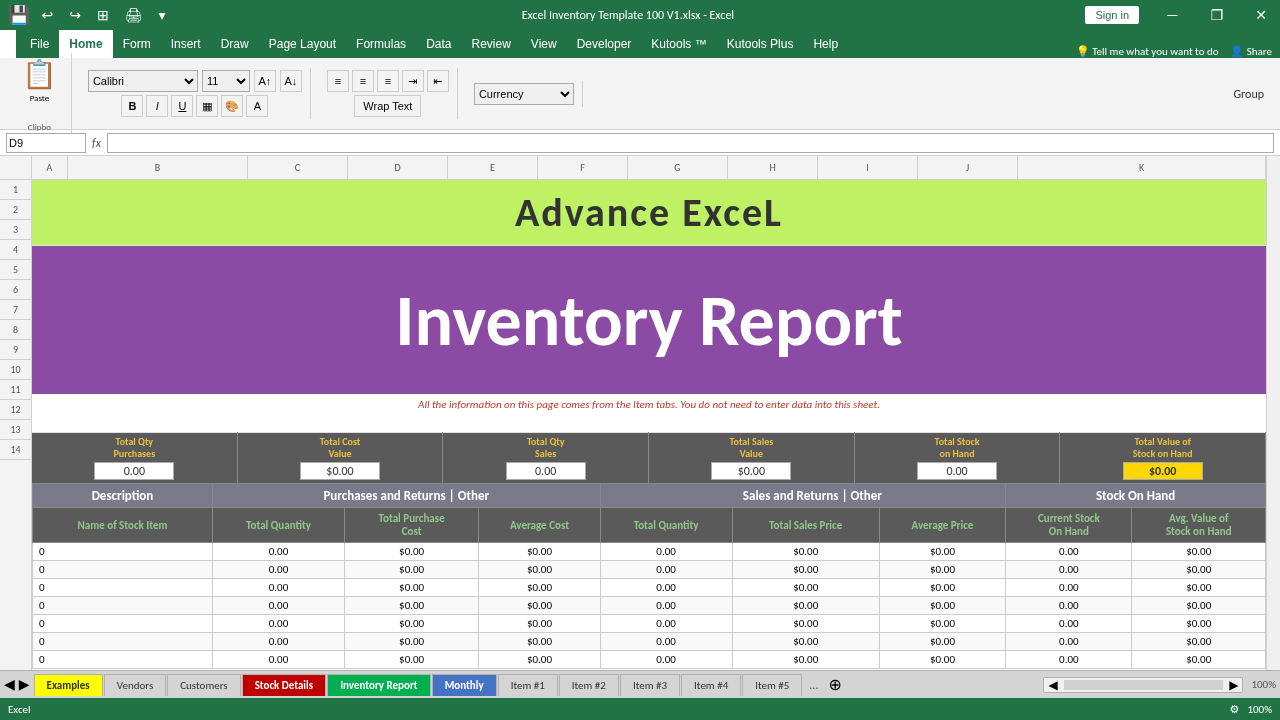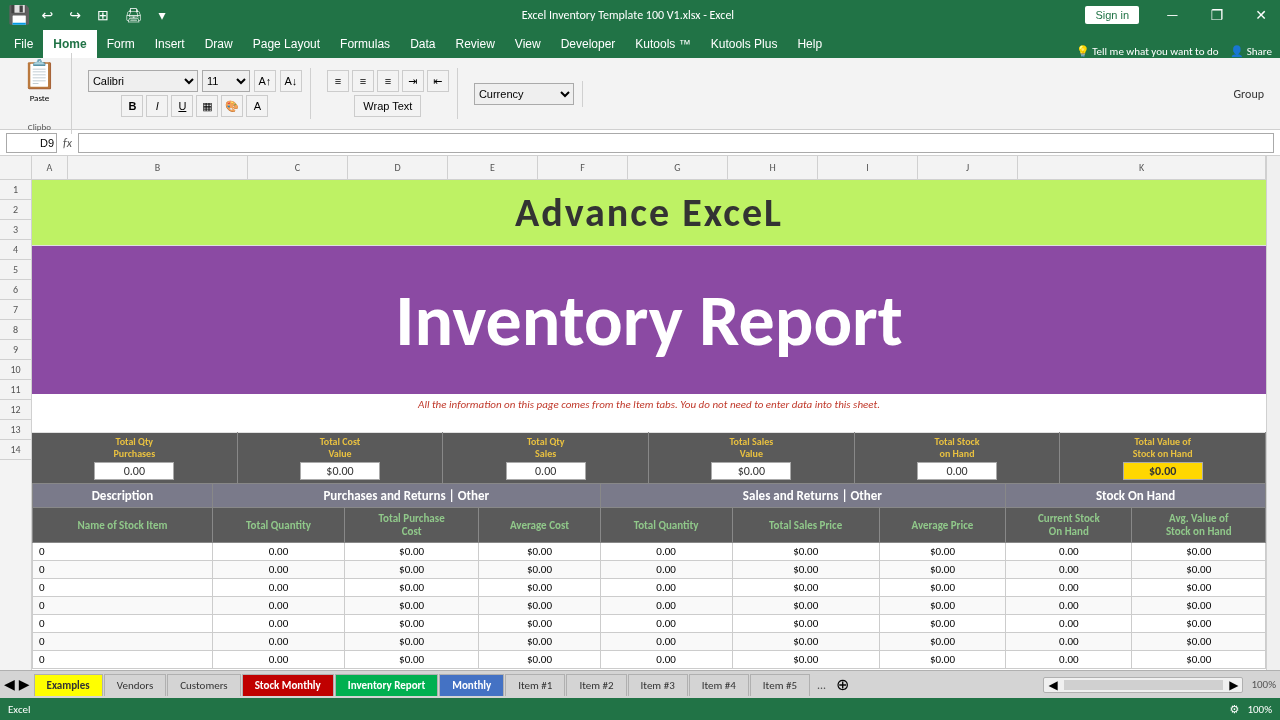--- a/index.html
+++ b/index.html
@@ -21,20 +21,21 @@
     .tb-btn { background: none; border: none; color: white; cursor: pointer; font-size: 14px; padding: 2px 5px; }
     .signin-btn { background: white; color: #217346; border: none; padding: 3px 10px; font-size: 11px; cursor: pointer; border-radius: 2px; }
 
     
     #ribbon-tabs {
       height: 28px;
       background: #217346;
       display: flex;
       align-items: flex-end;
       padding-left: 4px;
+      margin-left: 16px;
     }
     .rtab {
       padding: 4px 10px;
       color: white;
       font-size: 12px;
       cursor: pointer;
       background: none;
       border: none;
       height: 28px;
     }
@@ -68,21 +69,21 @@
     
     #formula-bar {
       height: 26px;
       background: #fff;
       border-bottom: 1px solid #d0d0d0;
       display: flex;
       align-items: center;
       padding: 0 6px;
       gap: 6px;
     }
-    .cell-ref { width: 51px; height: 20px; border: 1px solid #aaa; font-size: 11px; text-align: right; padding: 2px; }
+    .cell-ref { width: 80px; height: 20px; border: 1px solid #aaa; font-size: 11px; text-align: left; padding: 2px; }
     .fx-label { font-size: 12px; color: #555; font-style: italic; }
     .formula-input { flex: 1; height: 20px; border: 1px solid #aaa; font-size: 11px; padding: 2px 4px; }
 
     
     #sheet-area {
       display: flex;
       height: calc(720px - 30px - 28px - 72px - 26px - 28px - 22px);
     }
 
     
@@ -540,21 +541,21 @@
     <div class="scroll-v"></div>
   </div>
 </div>
 
 <div id="sheet-tabs">
   <span style="margin-right:4px; cursor:pointer; font-size:14px;">◀</span>
   <span style="margin-right:4px; cursor:pointer; font-size:14px;">▶</span>
   <div class="stab yellow">Examples</div>
   <div class="stab">Vendors</div>
   <div class="stab">Customers</div>
-  <div class="stab red">Stock Monthly</div>
+  <div class="stab red">Stock Details</div>
   <div class="stab green">Inventory Report</div>
   <div class="stab blue">Monthly</div>
   <div class="stab">Item #1</div>
   <div class="stab">Item #2</div>
   <div class="stab">Item #3</div>
   <div class="stab">Item #4</div>
   <div class="stab">Item #5</div>
   <span style="margin:0 6px; color:#555;">...</span>
   <span style="margin:0 4px; font-size:16px; cursor:pointer;">⊕</span>
 

